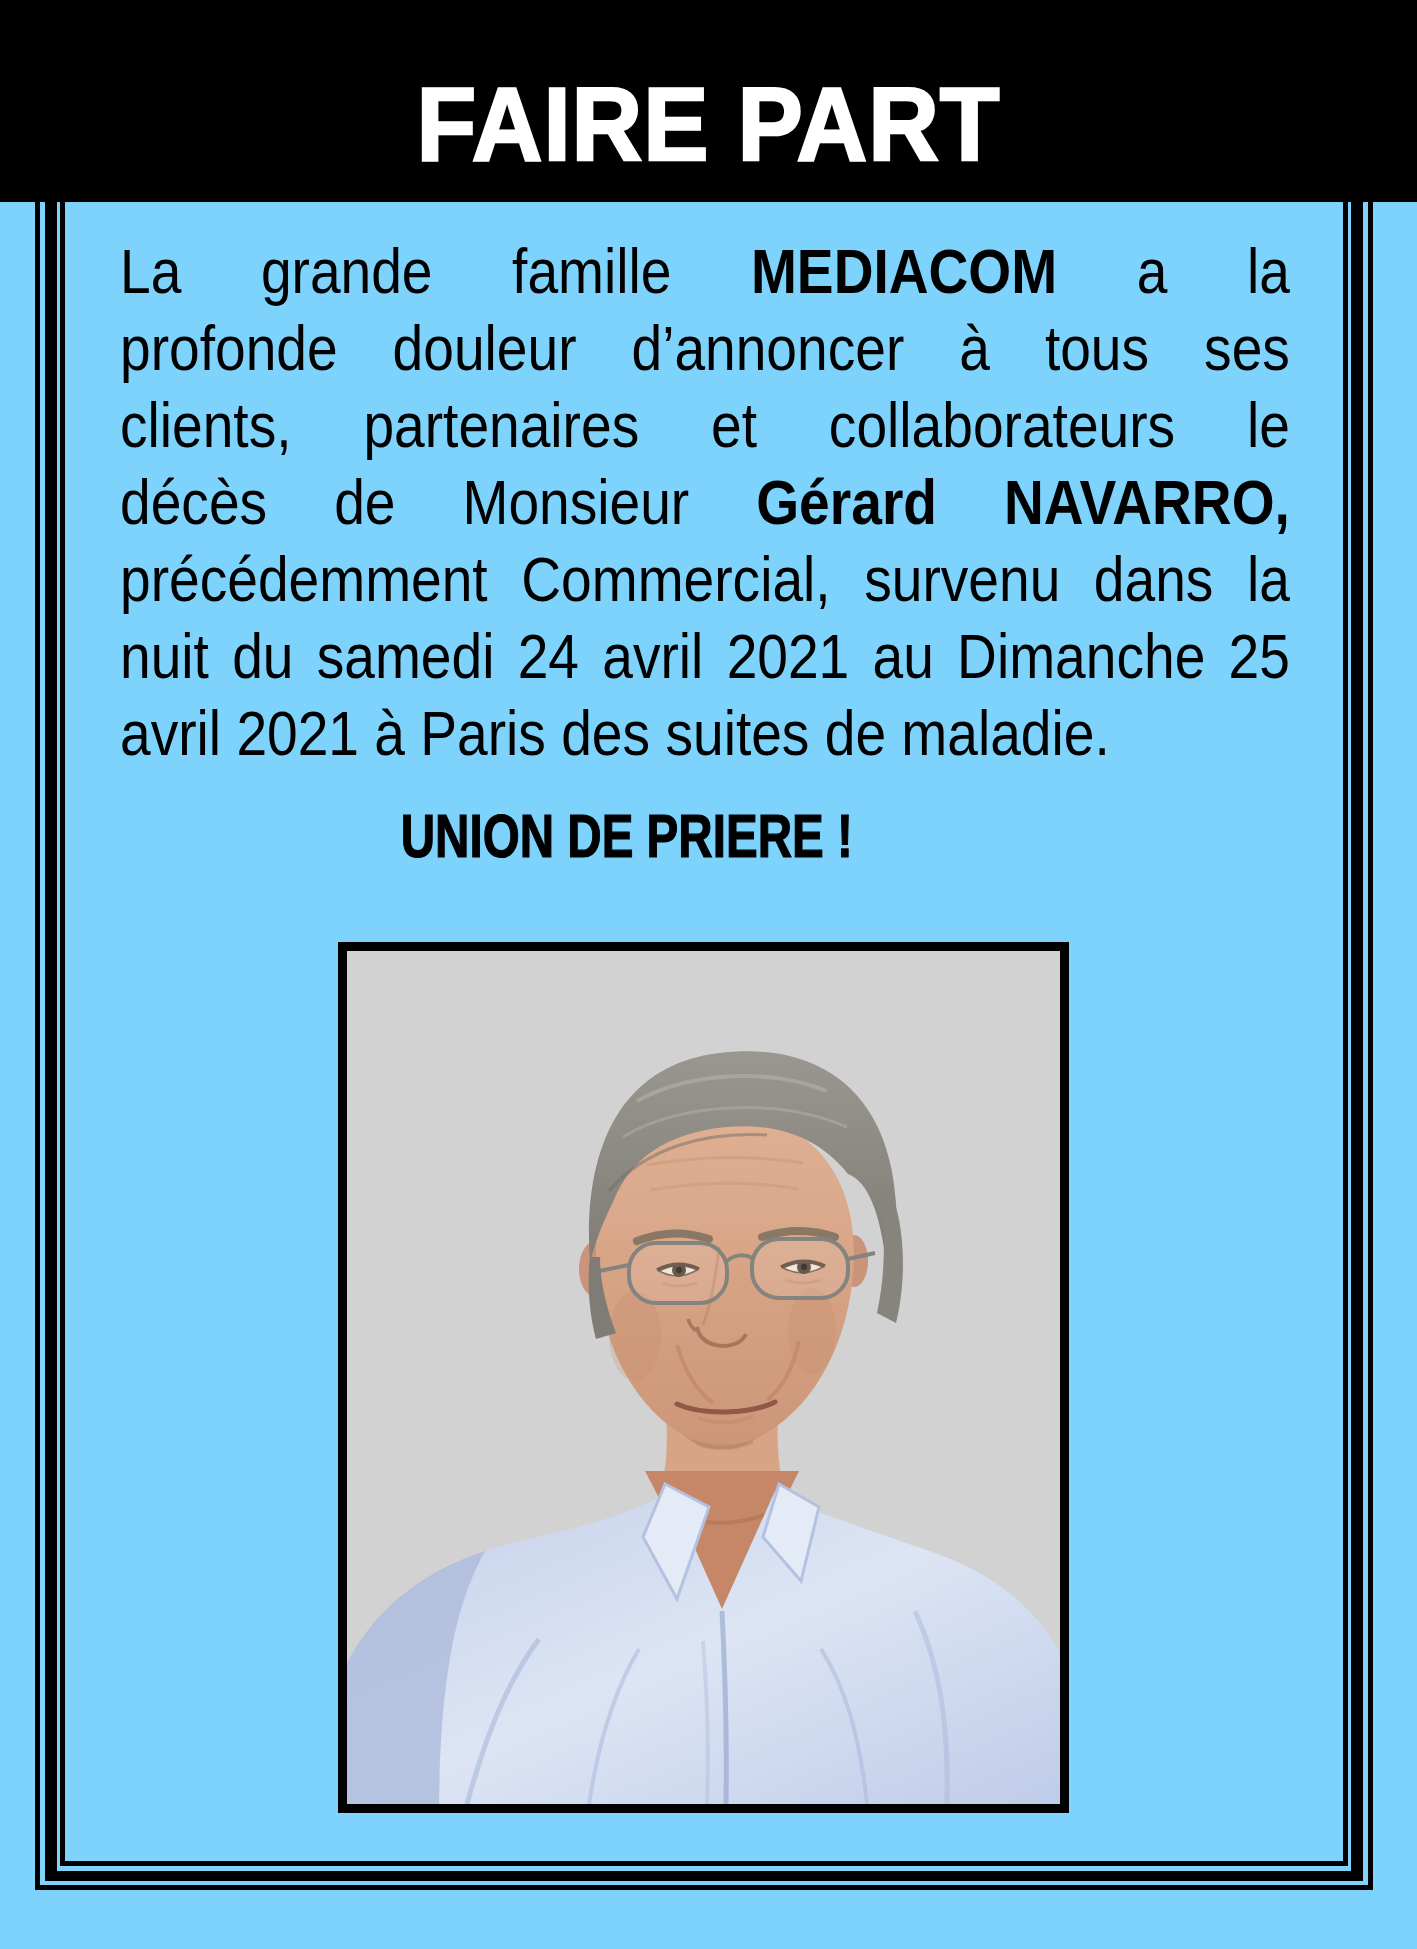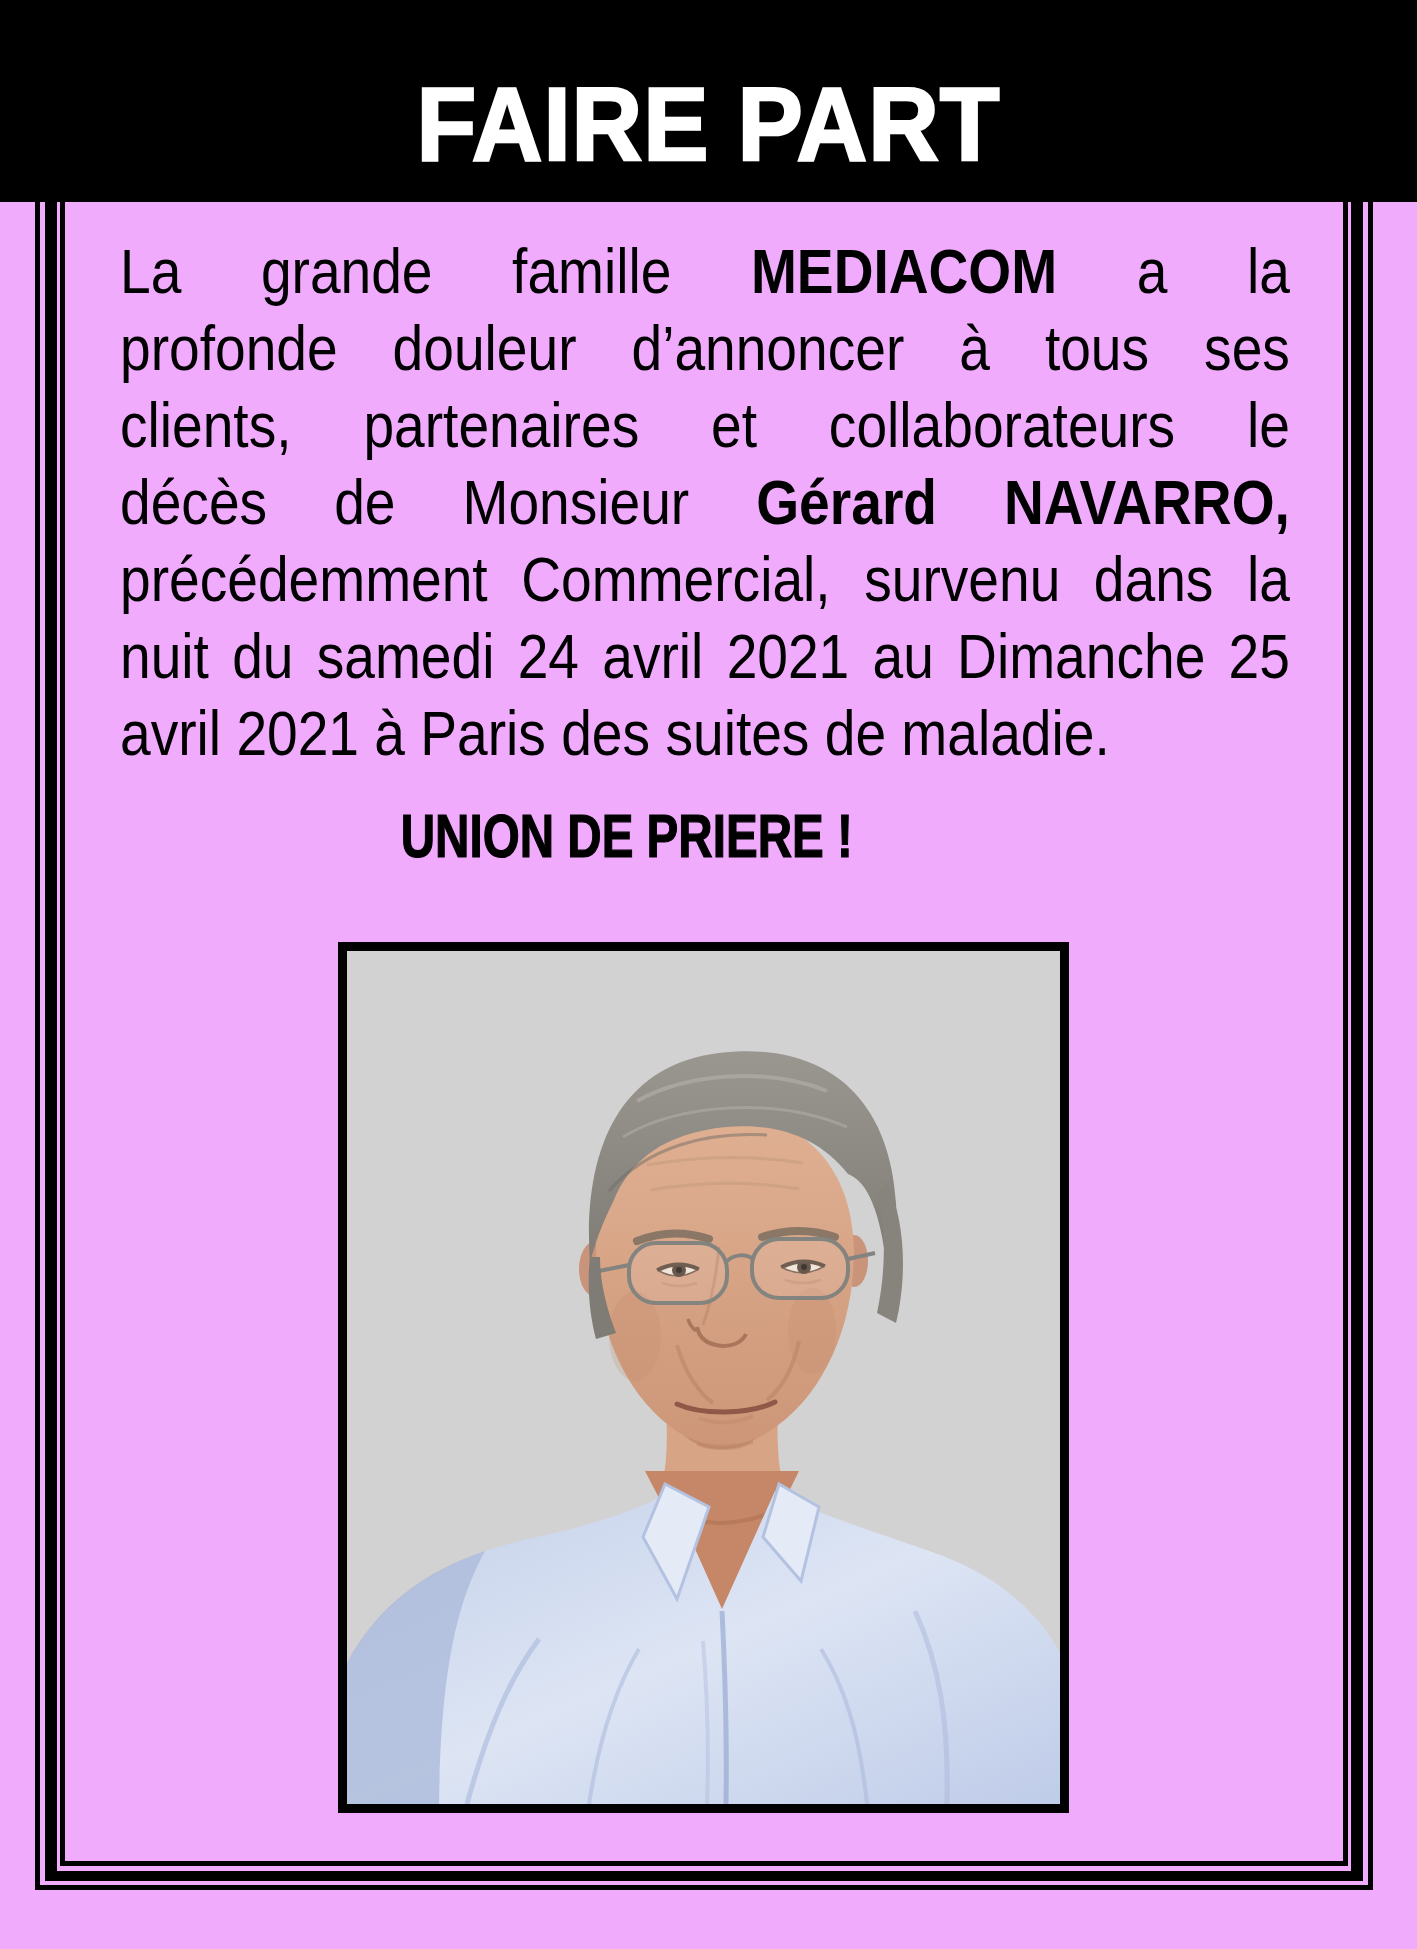--- a/index.html
+++ b/index.html
@@ -1,19 +1,19 @@
 <!DOCTYPE html>
 <html style="--band: #000000; --frame: #000000; --text: #000000; --header-text: #ffffff; --photo-background: #d2d2d2; --skin: #d8a486; --skin-dark: #c58767; --hair: #8e8b86; --shirt: #ccd8ee; --shirt-light: #e4ebf7; --shirt-shadow: #a9b8da;"><head>
 <meta charset="utf-8">
 <style>
   html,body{margin:0;padding:0;background:#ffffff;}
   .page{
     position:relative;
     width:1417px;height:1949px;
-    background:#f0abfc;
+    background:#7dd3fc;
     font-family:"Liberation Sans", sans-serif;
     overflow:hidden;
   }
   
   .banner{
     position:absolute;left:0;top:0;width:1417px;height:202px;
     background:var(--band,#000);
     display:flex;align-items:flex-start;justify-content:center;
   }
   .banner h1{

